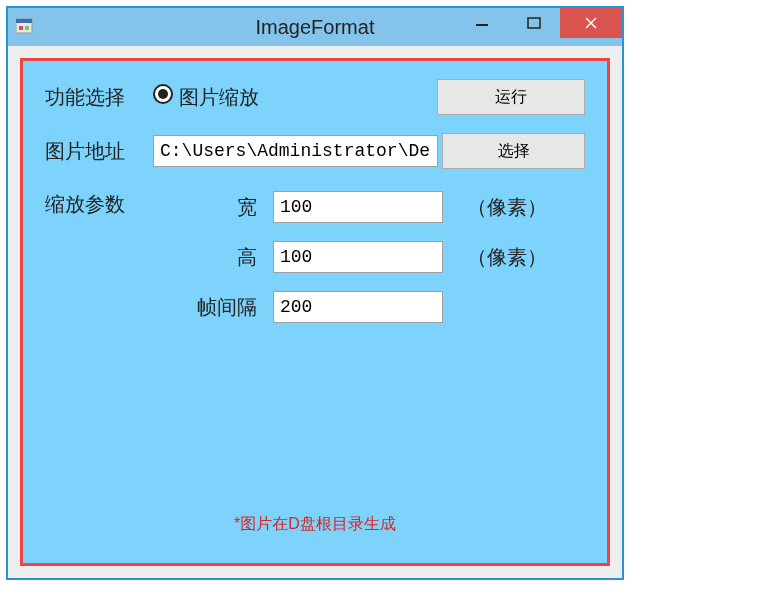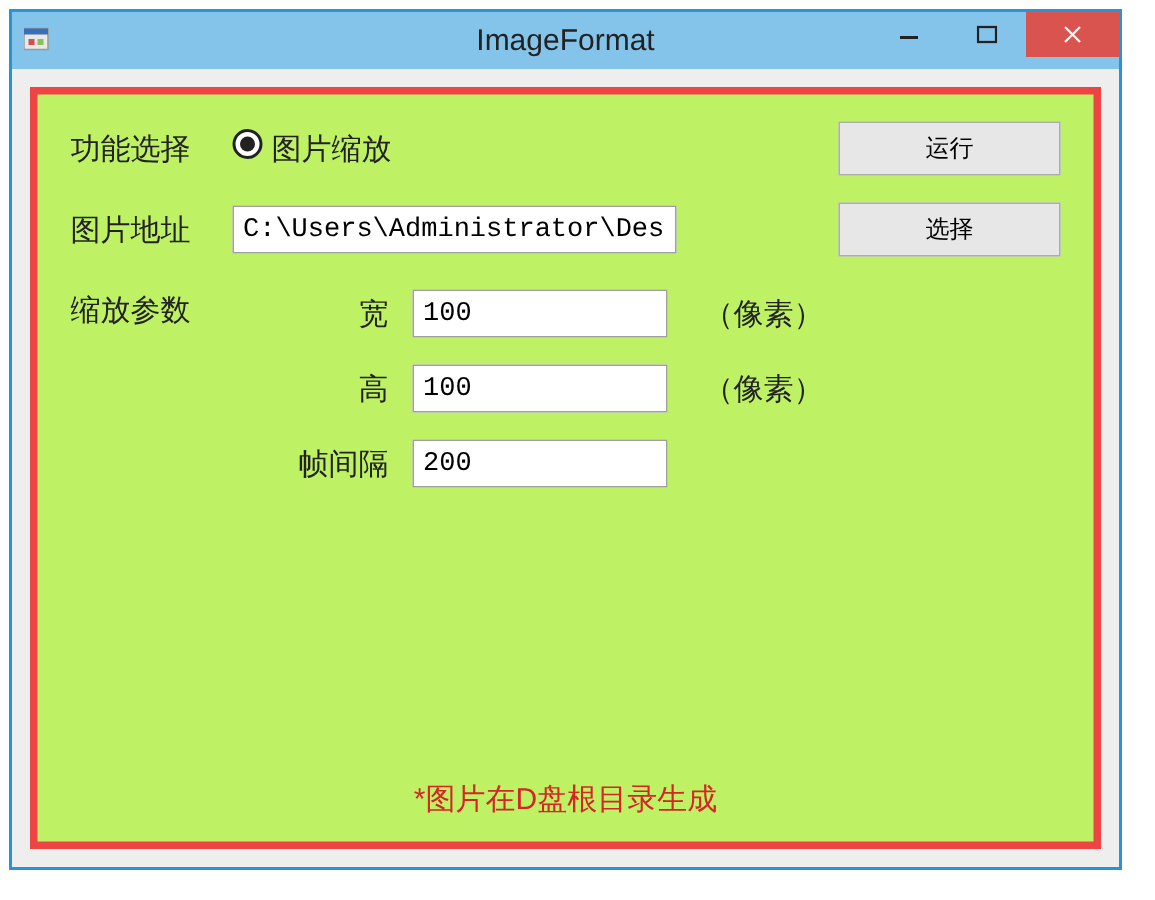--- a/index.html
+++ b/index.html
@@ -8,21 +8,21 @@
       padding: 0;
     }
     body {
       font-family: "Microsoft YaHei", SimSun, sans-serif;
       background: #ffffff;
       width: 770px;
       height: 600px;
       overflow: hidden;
     }
     .window {
-      width: 742px;
+      width: 618px;
       height: 574px;
       margin: 6px;
       border: 2px solid #2894d6;
       background: #eeeeee;
       display: flex;
       flex-direction: column;
     }
     .titlebar {
       height: 38px;
       background: #85c4ea;
@@ -69,22 +69,22 @@
       background: #d9534f;
       color: #fff;
       width: 62px;
     }
     .client-area {
       flex: 1;
       padding: 12px;
       position: relative;
     }
     .panel {
-      border: 5px solid #ef4444;
-      background: #bef264;
+      border: 3px solid #ef4444;
+      background: #7dd3fc;
       width: 100%;
       height: 100%;
       padding: 18px 22px;
       position: relative;
     }
     .row {
       display: flex;
       align-items: center;
       margin-bottom: 14px;
       font-size: 20px;
@@ -153,25 +153,25 @@
     }
     .param-input {
       width: 170px;
     }
     .param-unit {
       margin-left: 24px;
       text-align: right;
     }
     .footer-note {
       position: absolute;
-      bottom: 15px;
+      bottom: 28px;
       left: 50%;
       transform: translateX(-50%);
       color: #d42626;
-      font-size: 20px;
+      font-size: 16px;
     }
     .row2 {
       margin-top: 18px;
     }
     .row3 {
       margin-top: 22px;
       align-items: flex-start;
       gap: 40px;
     }
   </style>

